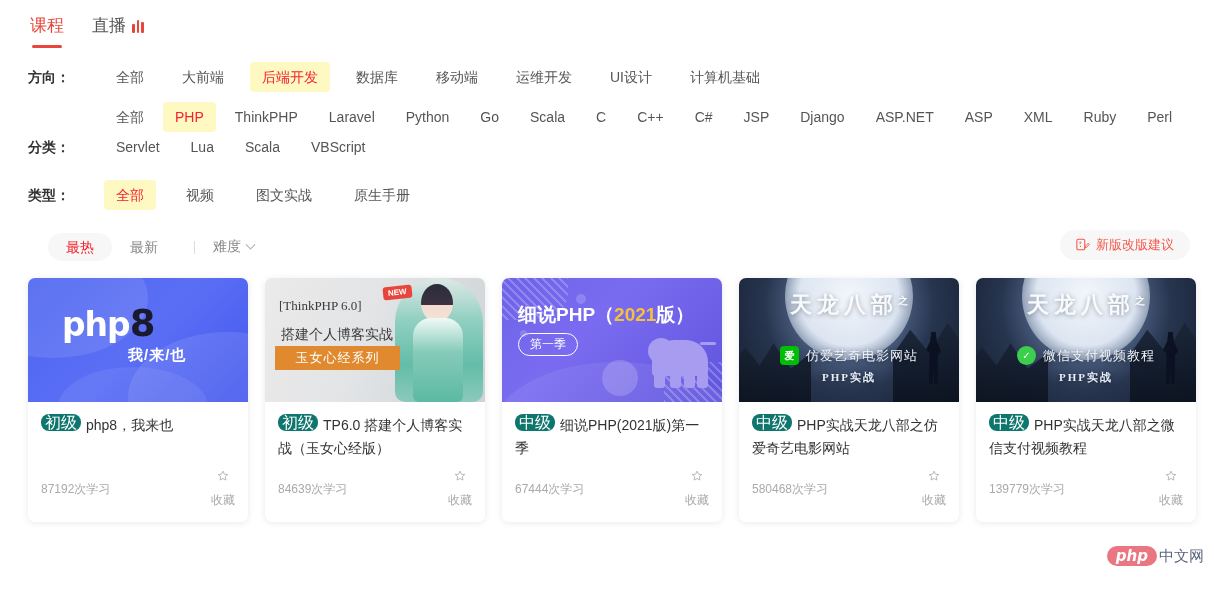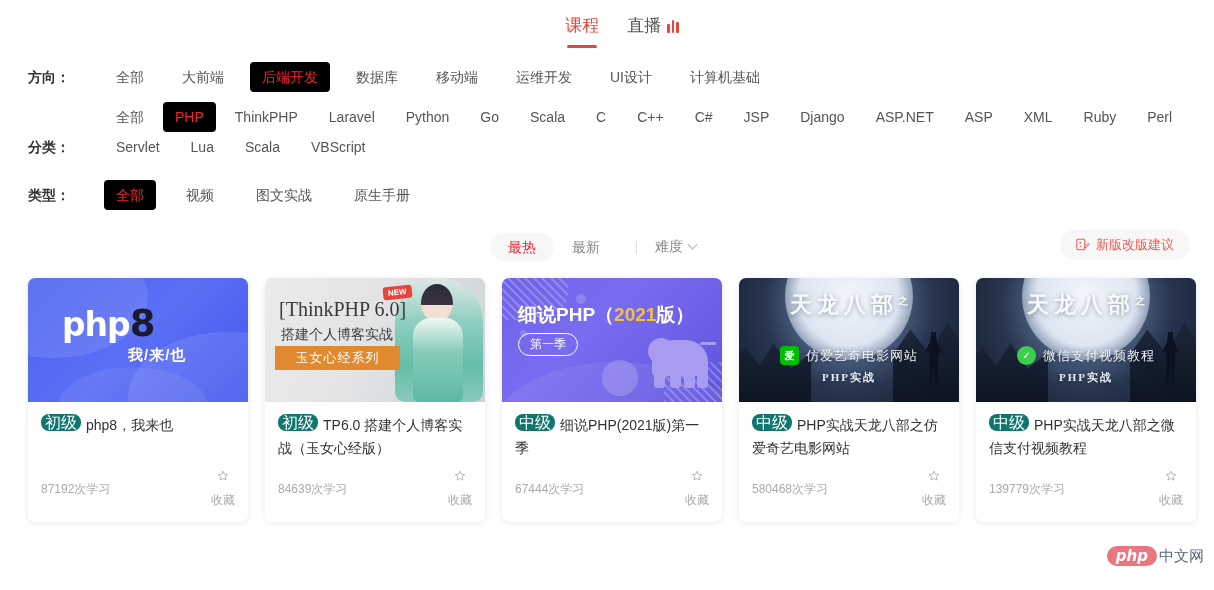--- a/index.html
+++ b/index.html
@@ -11,21 +11,20 @@
   }
   body { position: relative; }
 
   
   .top-tabs {
     display: flex;
     align-items: flex-start;
     padding: 14px 0 0 30px;
     height: 50px;
     gap: 28px;
-    justify-content: center;
   }
   .top-tab {
     position: relative;
     font-size: 17px;
     color: #555;
     line-height: 24px;
     cursor: pointer;
     padding-bottom: 10px;
     display: flex;
     align-items: center;
@@ -72,35 +71,35 @@
     font-size: 14px;
     color: #555;
     line-height: 30px;
     height: 30px;
     padding: 0 12px;
     margin-right: 10px;
     border-radius: 4px;
     cursor: pointer;
     white-space: nowrap;
   }
-  .opt.sel { color: #f5222d; background: #000000; }
+  .opt.sel { color: #f5222d; background: #fef9c3; }
 
   .filters .row-direction .opt { margin-right: 14px; }
   .filters .row-category .opt { margin-right: 7px; }
   .filters .row-type .opt { margin-right: 18px; }
 
   
   .sortbar {
     display: flex;
     align-items: center;
+    padding-left: 48px;
     padding-right: 28px;
     margin-top: 20px;
     height: 34px;
     position: relative;
-    justify-content: center;
   }
   .sort-item {
     font-size: 14px;
     color: #888;
     height: 28px;
     line-height: 28px;
     padding: 0 18px;
     border-radius: 14px;
     cursor: pointer;
   }
@@ -221,21 +220,21 @@
     background: linear-gradient(180deg,#2b2b3a 0%,#3b3342 55%,#f2ddd0 56%,#f6e3d6 100%);
   }
   .art2 .girl::after {
     content:""; position:absolute; left:18px; top:40px;
     width: 50px; height: 84px;
     background: linear-gradient(180deg,#f0faf6 0%,#86cbb9 40%,#5cb9a4 100%);
     border-radius: 18px 18px 6px 6px;
   }
   .art2 .t1 {
     position: absolute; left: 14px; top: 20px;
-    font-size: 20px; color: #3a3a3a;
+    font-size: 13px; color: #3a3a3a;
     font-family: "Liberation Serif", serif;
   }
   .art2 .t2 {
     position: absolute; left: 16px; top: 48px;
     font-size: 14px; color: #3a3a3a;
   }
   .art2 .newbadge {
     position: absolute; left: 118px; top: 8px;
     background: #e8453c; color: #fff;
     font-size: 8px; font-weight: bold;

